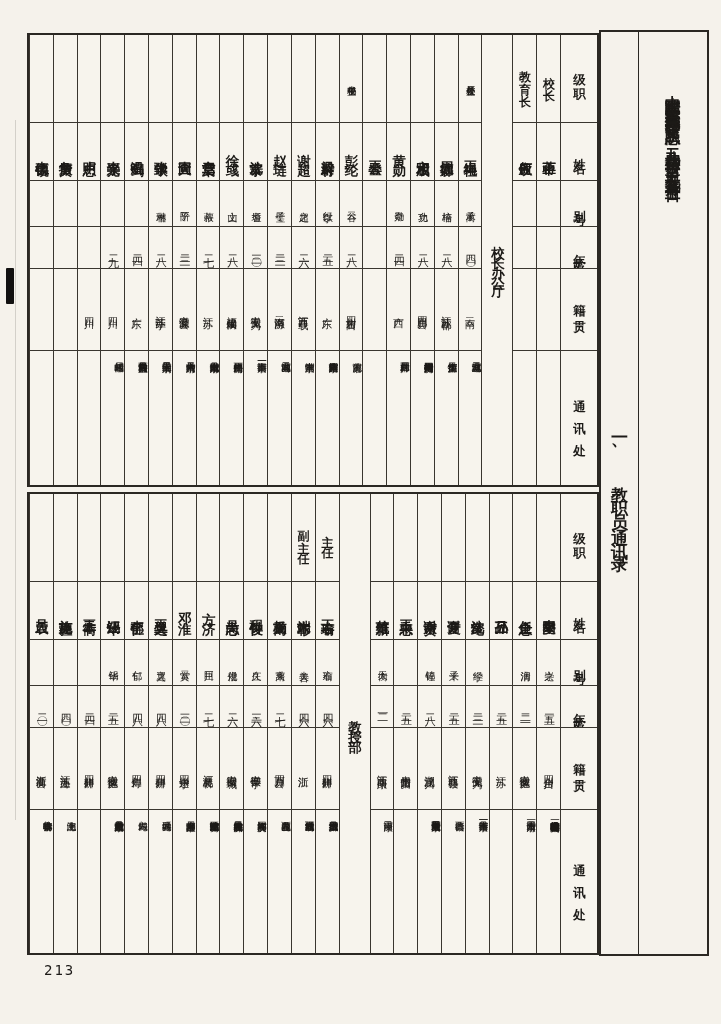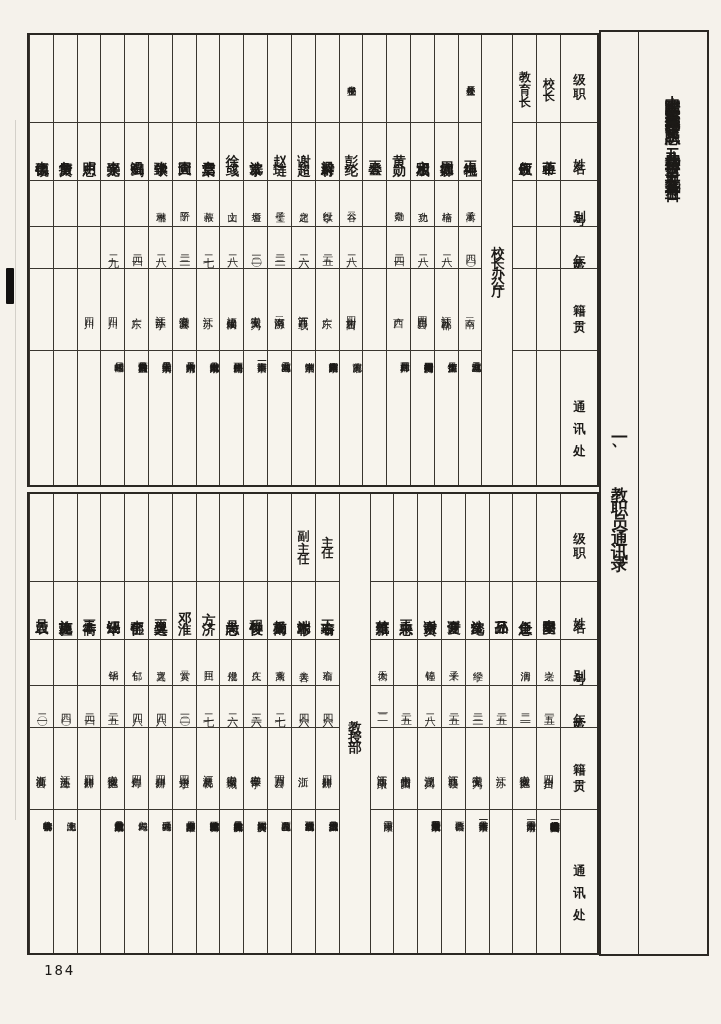--- a/index.html
+++ b/index.html
@@ -468,16 +468,16 @@
       <div class="col">
         <div class="cell c-rank"></div>
         <div class="cell c-name">吕农三</div>
         <div class="cell c-hao"></div>
         <div class="cell c-age">二〇</div>
         <div class="cell c-origin">浙江衢县</div>
         <div class="cell c-addr">衢县锦泰丰收转</div>
       </div>
     </div>
 
-  <div class="pagenum">184</div>
+  <div class="pagenum">213</div>
   <div class="artifact-bar"></div>
   <div class="artifact-edge"></div>
 </div>
 
 </body></html>

